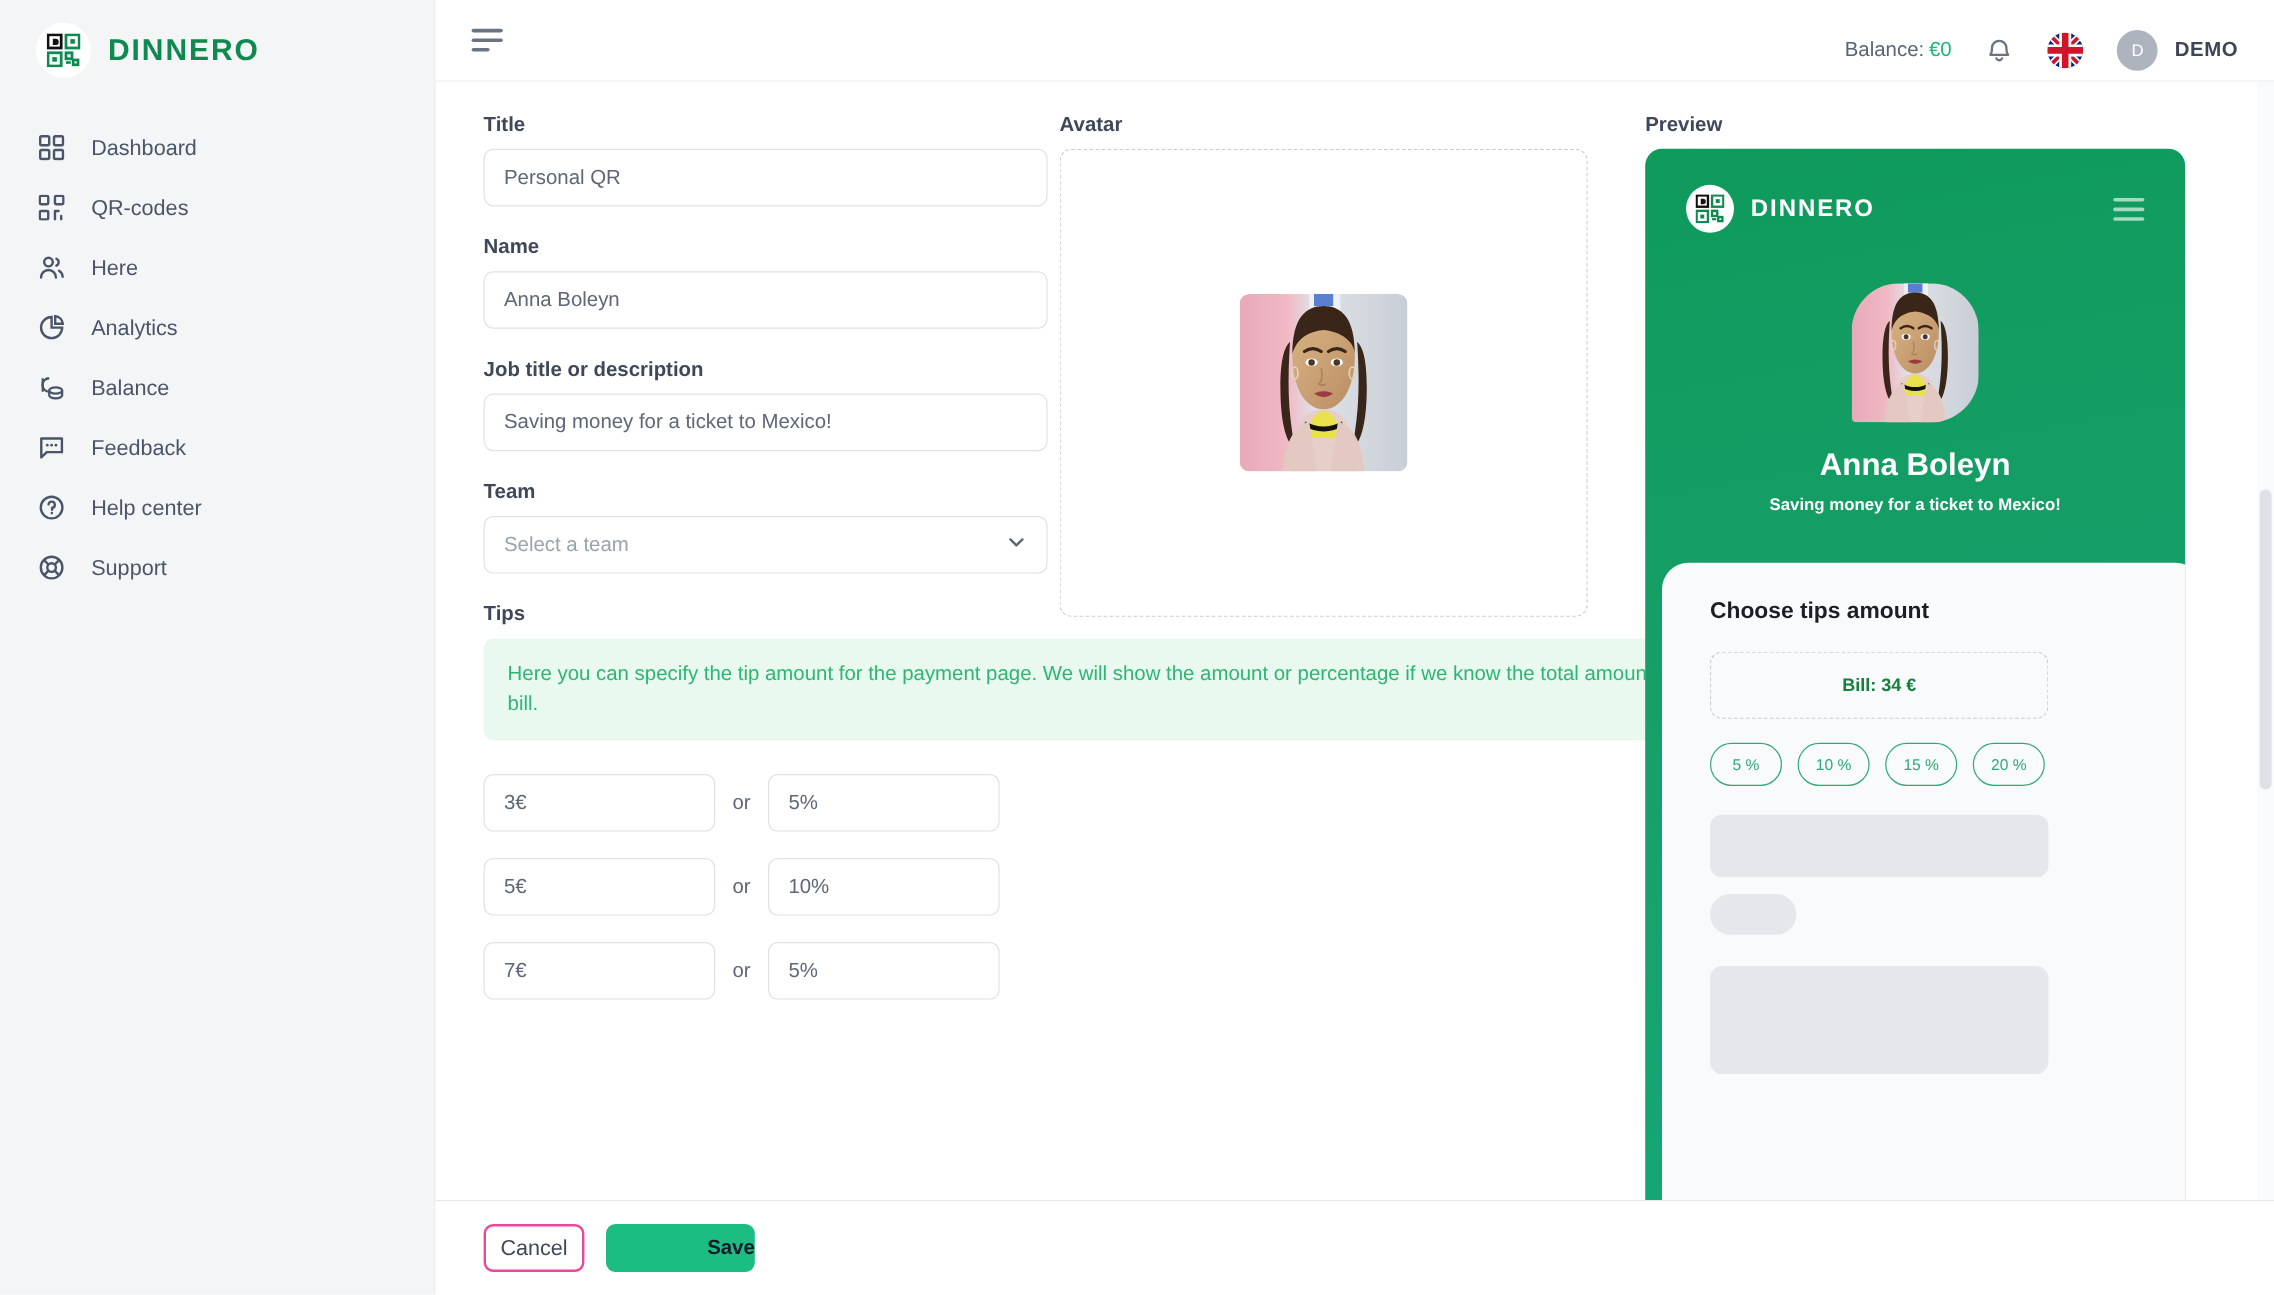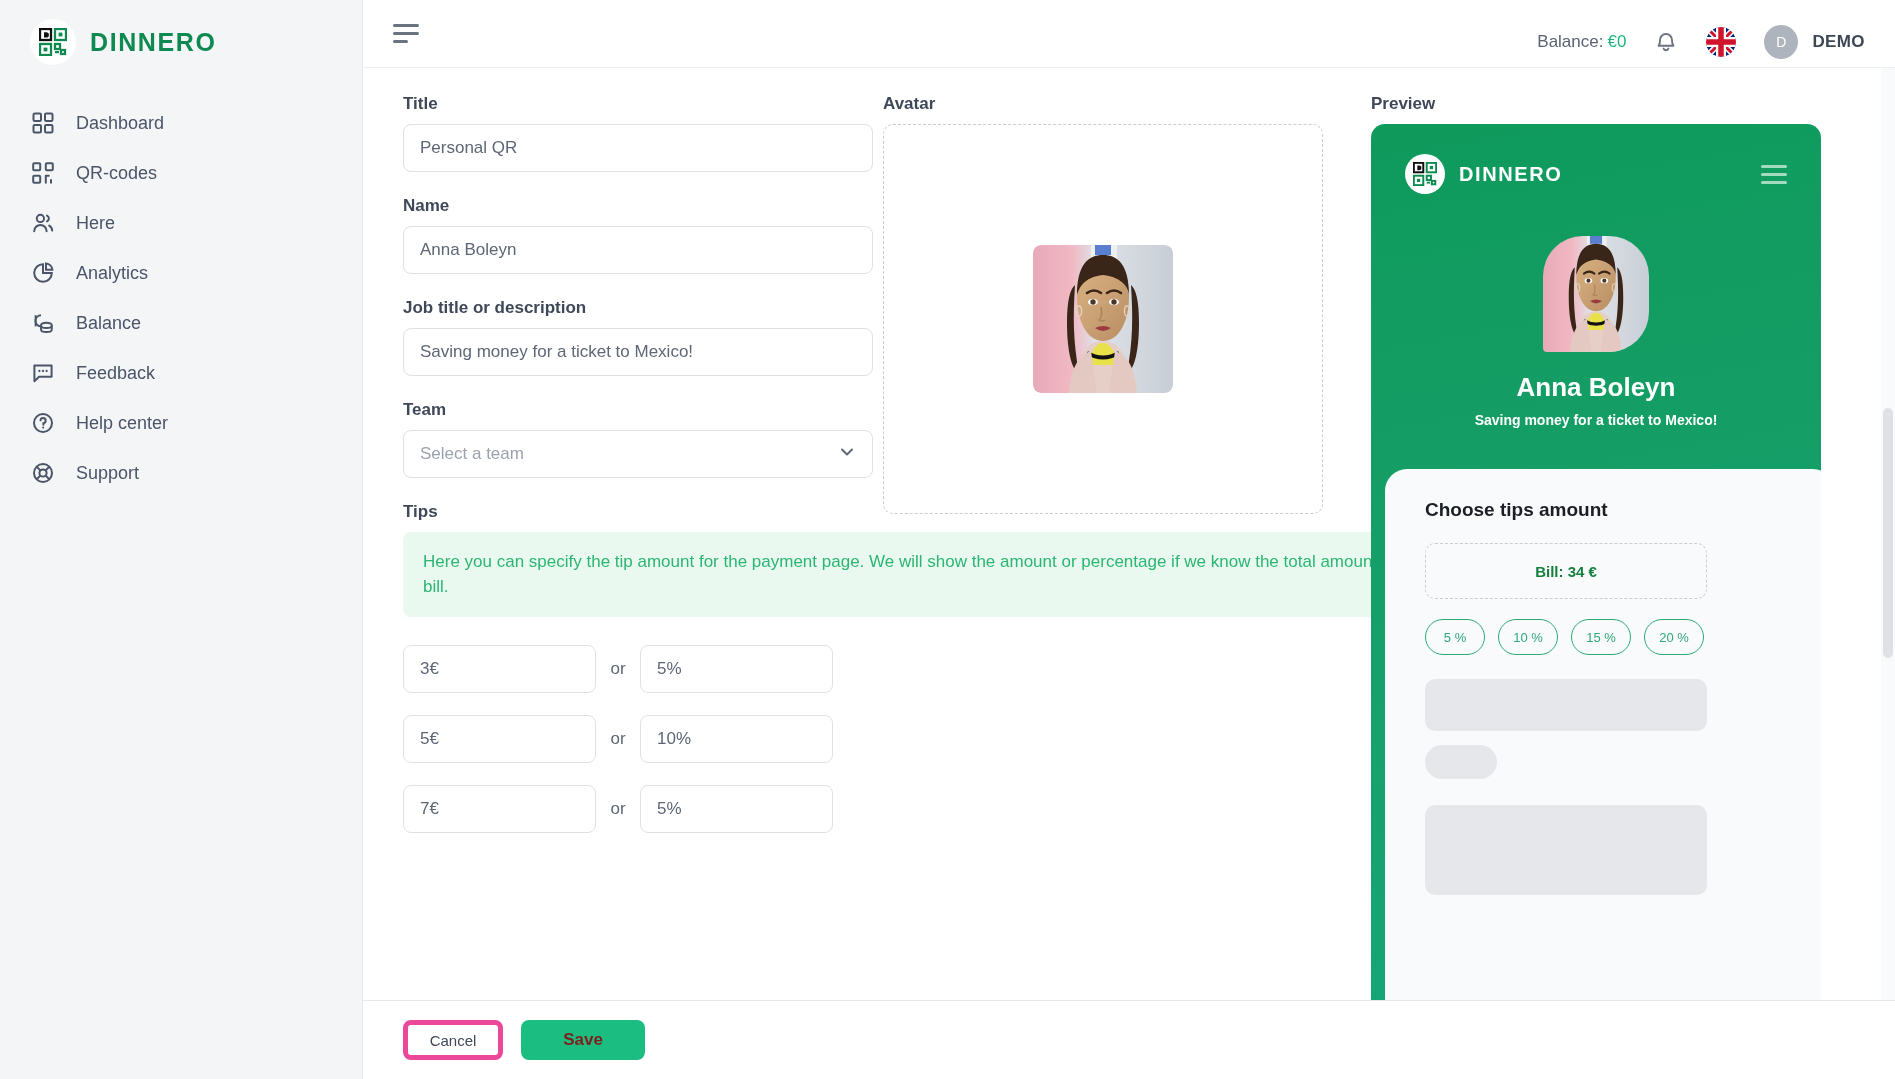--- a/index.html
+++ b/index.html
@@ -181,28 +181,29 @@
 
   
   .footer {
     height: 79px; flex:0 0 79px;
     border-top:1px solid #e6e8eb;
     display:flex; align-items:center;
     padding-left: 40px; gap:18px;
     background:#fff;
   }
   .btn-cancel {
-    width:100px; height:40px; border:5px solid #ec4899; border-radius:8px;
-    background:#fff; color:#3f4858; font-size:15px; cursor:pointer;
+    width:84px; height:40px; border:2px solid #ec4899; border-radius:8px;
+    background:#fff; color:#3f4858; font-size:18px; cursor:pointer;
     font-family:"Liberation Sans", sans-serif;
   }
   .btn-save {
     width:124px; height:40px; border:none; border-radius:8px;
-    background:#1cbd80; color:#7f1d1d; font-size:17px; font-weight:bold; cursor:pointer;
+    background:#1cbd80; color:#0f172a; font-size:17px; font-weight:bold; cursor:pointer;
     font-family:"Liberation Sans", sans-serif;
+    text-align:right;
   }
 </style>
 </head>
 <body>
 
 <div class="app">
 
   <aside class="sidebar">
     <div class="brand">
       <div class="brand-mark">

